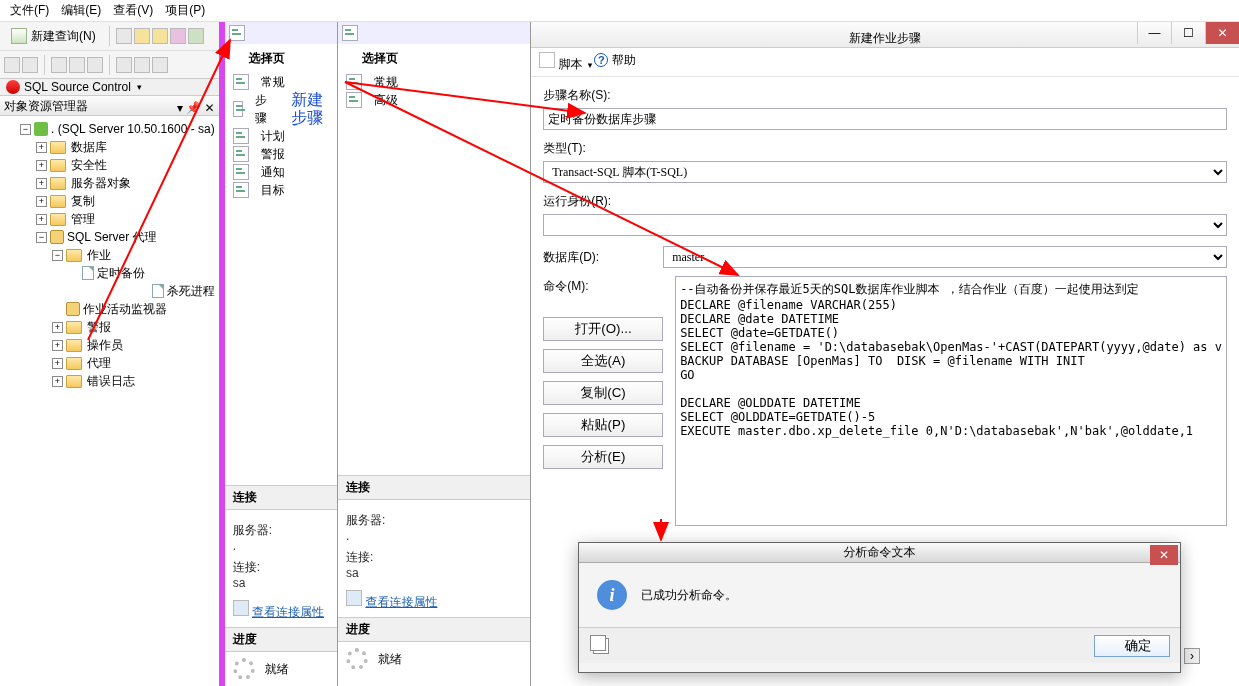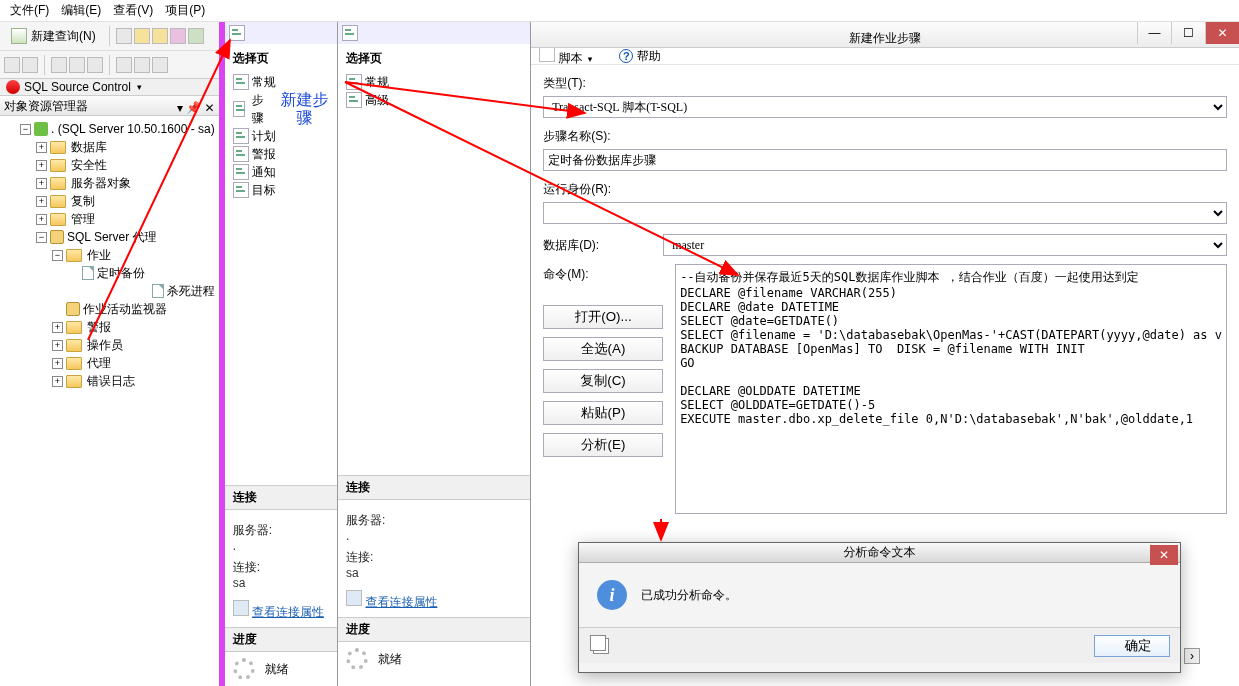--- a/index.html
+++ b/index.html
@@ -35,36 +35,36 @@
 .tree li { line-height: 18px; white-space: nowrap; }
 .tree li > .row { display:flex; align-items:center; gap:3px; }
 .exp { width:11px; height:11px; border:1px solid #8a8a8a; display:inline-flex; align-items:center; justify-content:center; font-size:9px; line-height:9px; color:#000; background:#fff; }
 .folder { width:16px; height:13px; background: linear-gradient(#ffe9a8,#f5c85f); border:1px solid #c9a33b; border-radius:1px; display:inline-block; margin-right:2px;}
 .server-ico { width:14px; height:14px; background:#6fbf44; border-radius:2px; display:inline-block;}
 .doc-ico { width:12px; height:14px; background:#fff; border:1px solid #8aa; display:inline-block; position:relative;}
 .doc-ico::after{content:"";position:absolute;top:0;right:0;border-left:4px solid transparent;border-top:4px solid #8aa;}
 .agent-ico{ width:14px;height:14px;background:#f3d27a;border:1px solid #b39234;display:inline-block;border-radius:2px;}
 
 
-.panel-header { font-weight:bold; padding:6px 8px 4px; }
+.panel-header { font-weight:bold; padding:6px 8px 4px;margin-left:16px; }
 .nav-list { padding:2px 8px; }
-.nav-list .item { display:flex; align-items:center; gap:3px; line-height:18px;text-align:center; }
+.nav-list .item { display:flex; align-items:center; gap:12px; line-height:18px; }
 .sect-title { background:#f0f0f0; padding:3px 8px; font-weight:bold; border-top:1px solid #ccc; border-bottom:1px solid #ccc; margin-top:auto0; }
 .kv { padding:6px 8px; font-size:12px; }
 .kv .lab { color:#222; margin-top:6px;}
 .kv .val { color:#333; }
 .link { color:#1a5fb4; text-decoration:underline; cursor:pointer;}
 .spinner { width:22px;height:22px;border:4px dotted #bbb;border-radius:50%;display:inline-block;vertical-align:middle;margin-right:10px;}
 
 
 .dialog-title { height:26px; background:linear-gradient(#fcfcfc,#ececec); border-bottom:1px solid #ccc; display:flex; align-items:flex-end; justify-content:center; position:relative;}
 .dlg-btn-group{ position:absolute; right:0; top:0; display:flex; }
 .dlg-btn{ width:34px;height:22px;border-left:1px solid #ccc; display:flex;align-items:center;justify-content:center;}
 .dlg-btn.close{ background:#c75050; color:#fff;}
-.right-toolbar{ height:17px; display:flex; align-items:center; padding:4px 8px; border-bottom:1px solid #e5e5e5; gap:27px;}
+.right-toolbar{ height:29px; display:flex; align-items:flex-start; padding:4px 8px; border-bottom:1px solid #e5e5e5; gap:2px;}
 .form-area{ padding:10px 12px 4px; }
 .form-row{ margin-bottom:10px;}
 .form-lab{ margin-bottom:4px; display:block;}
 .inp{ width:100%; height:22px; border:1px solid #aab; padding:1px 4px; font-family:Tahoma; font-size:12px;}
 select.inp{ height:22px; background:#fff;}
 .cols2{ display:flex; gap:12px; margin-top:8px;}
 .left-btns{ width:120px; display:flex; flex-direction:column; gap:8px; padding-top:2px;}
 .btn2{ height:24px; border:1px solid #aab; background:linear-gradient(#fff,#efefef); cursor:default;}
 .code-box{ flex:1; border:1px solid #aab; background:#fff; padding:4px; font-family:"NSimSun","SimSun",Consolas,monospace; font-size:12px; white-space:pre; overflow:auto; height:250px;}
 .db-row{ display:flex; align-items:center; gap:10px; margin-bottom:8px;}
@@ -347,26 +347,26 @@
         <div class="dlg-btn close">✕</div>
       </div>
     </div>
     <div class="right-toolbar">
       <span><span class="small-ico icon16" style="background:#fff"></span> <span>脚本</span> <span class="dd">▾</span></span>
       <span><span class="helpicon">?</span> <span>帮助</span></span>
     </div>
 
     <div class="form-area">
       <div class="form-row">
+        <label class="form-lab">步骤名称(S):</label>
+        <input class="inp" value="定时备份数据库步骤" style="">
+      </div>
+      <div class="form-row">
         <label class="form-lab">类型(T):</label>
         <select class="inp"><option>Transact-SQL 脚本(T-SQL)</option></select>
-      </div>
-      <div class="form-row">
-        <label class="form-lab">步骤名称(S):</label>
-        <input class="inp" value="定时备份数据库步骤" style="">
       </div>
       <div class="form-row">
         <label class="form-lab">运行身份(R):</label>
         <select class="inp"><option></option></select>
       </div>
 
       <div class="db-row">
         <label>数据库(D):</label>
         <select class="inp db-sel"><option>master</option></select>
       </div>

